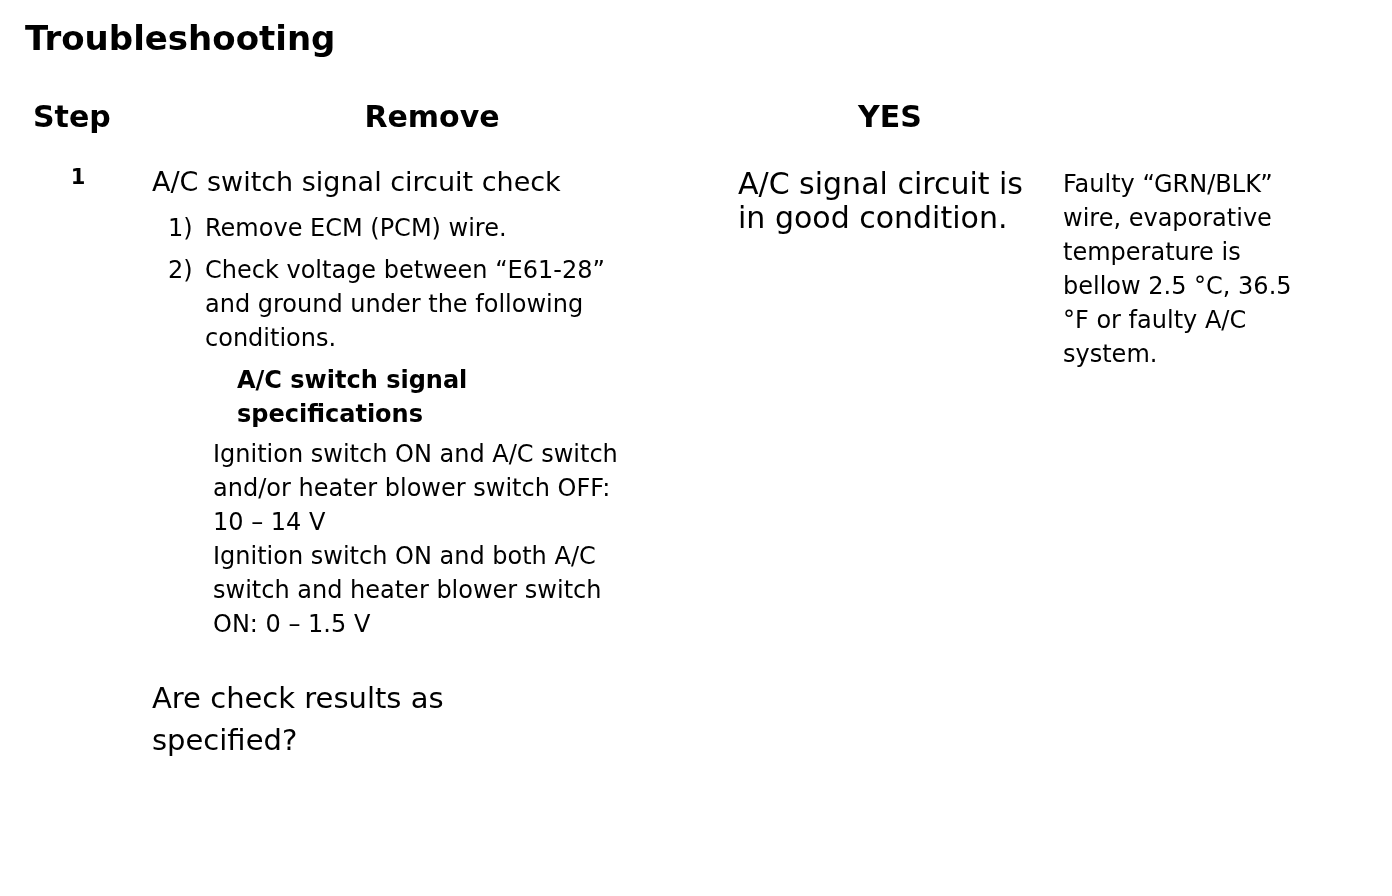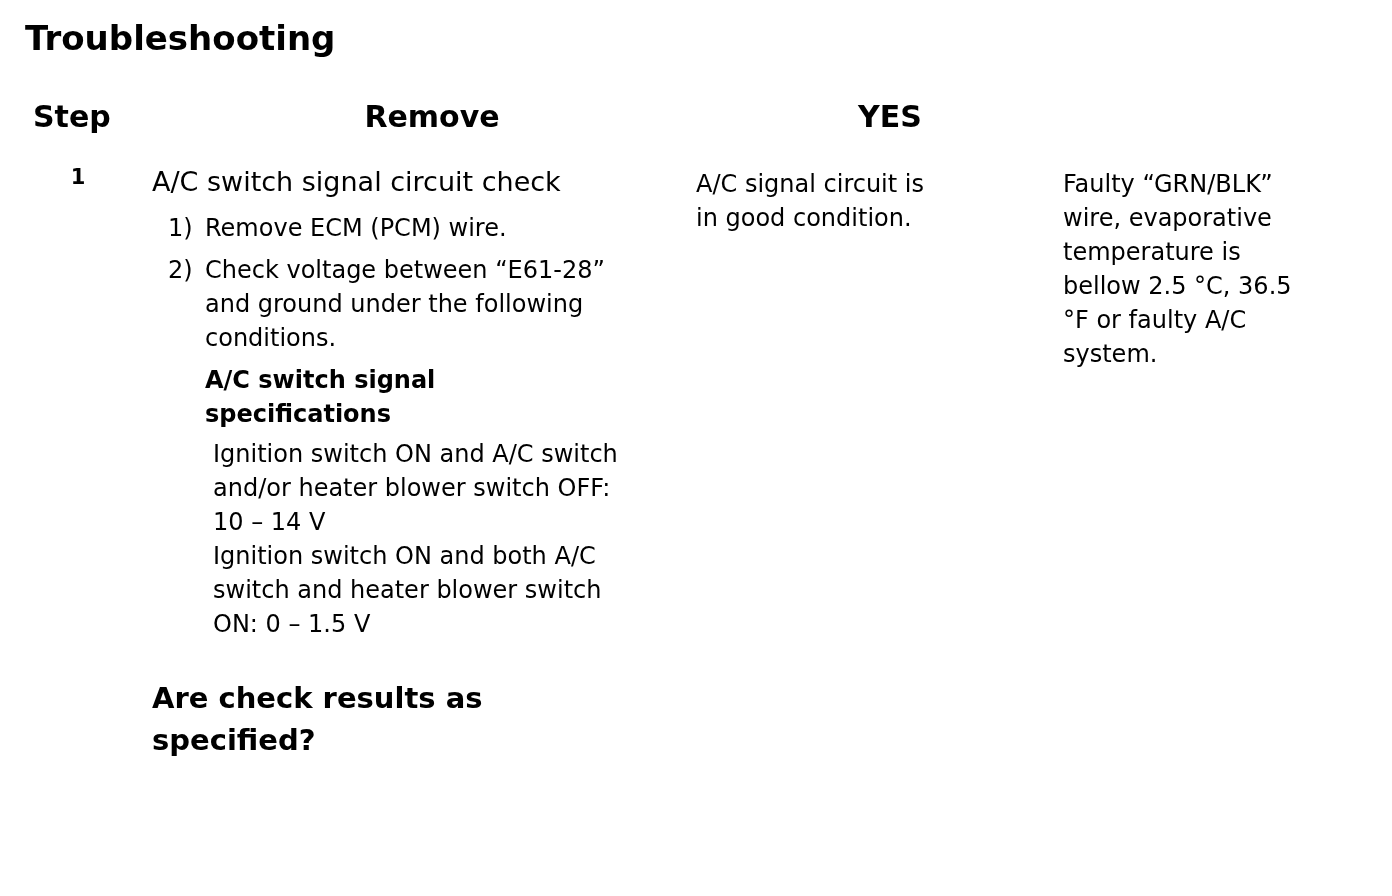--- a/index.html
+++ b/index.html
@@ -40,38 +40,38 @@
   }
   .action-list { list-style: none; }
   .action-item {
     display: flex; align-items: flex-start;
     padding-left: 16px; margin-bottom: 8px;
     font-size: 24px; line-height: 34px;
   }
   .item-num { width: 37px; flex: 0 0 37px; }
   .item-text { flex: 1; white-space: pre-line; }
   .spec-heading {
-    margin-left: 53px; margin-top: 5px;
+    margin-left: 85px; margin-top: 5px;
     font-size: 24px; font-weight: 700; line-height: 34px;
     white-space: pre-line;
   }
   .spec-text {
     margin-left: 61px; margin-top: 6px;
     font-size: 24px; line-height: 34px;
     white-space: pre-line;
   }
   .action-question {
     margin-top: 36px;
-    font-size: 29px; font-weight: 700; line-height: 42px;
+    font-size: 29px; font-weight: 400; line-height: 42px;
     white-space: pre-line;
   }
 
   .yes-cell {
-    position: absolute; left: 696px; top: 167px; width: 310px;
-    font-size: 24px; line-height: 34px; white-space: pre-line;
+    position: absolute; left: 738px; top: 167px; width: 310px;
+    font-size: 30px; line-height: 34px; white-space: pre-line;
   }
   .no-cell {
     position: absolute; left: 1063px; top: 167px; width: 315px;
     font-size: 24px; line-height: 34px; white-space: pre-line;
   }
 </style>
 </head>
 <body>
 
 <div class="page">

